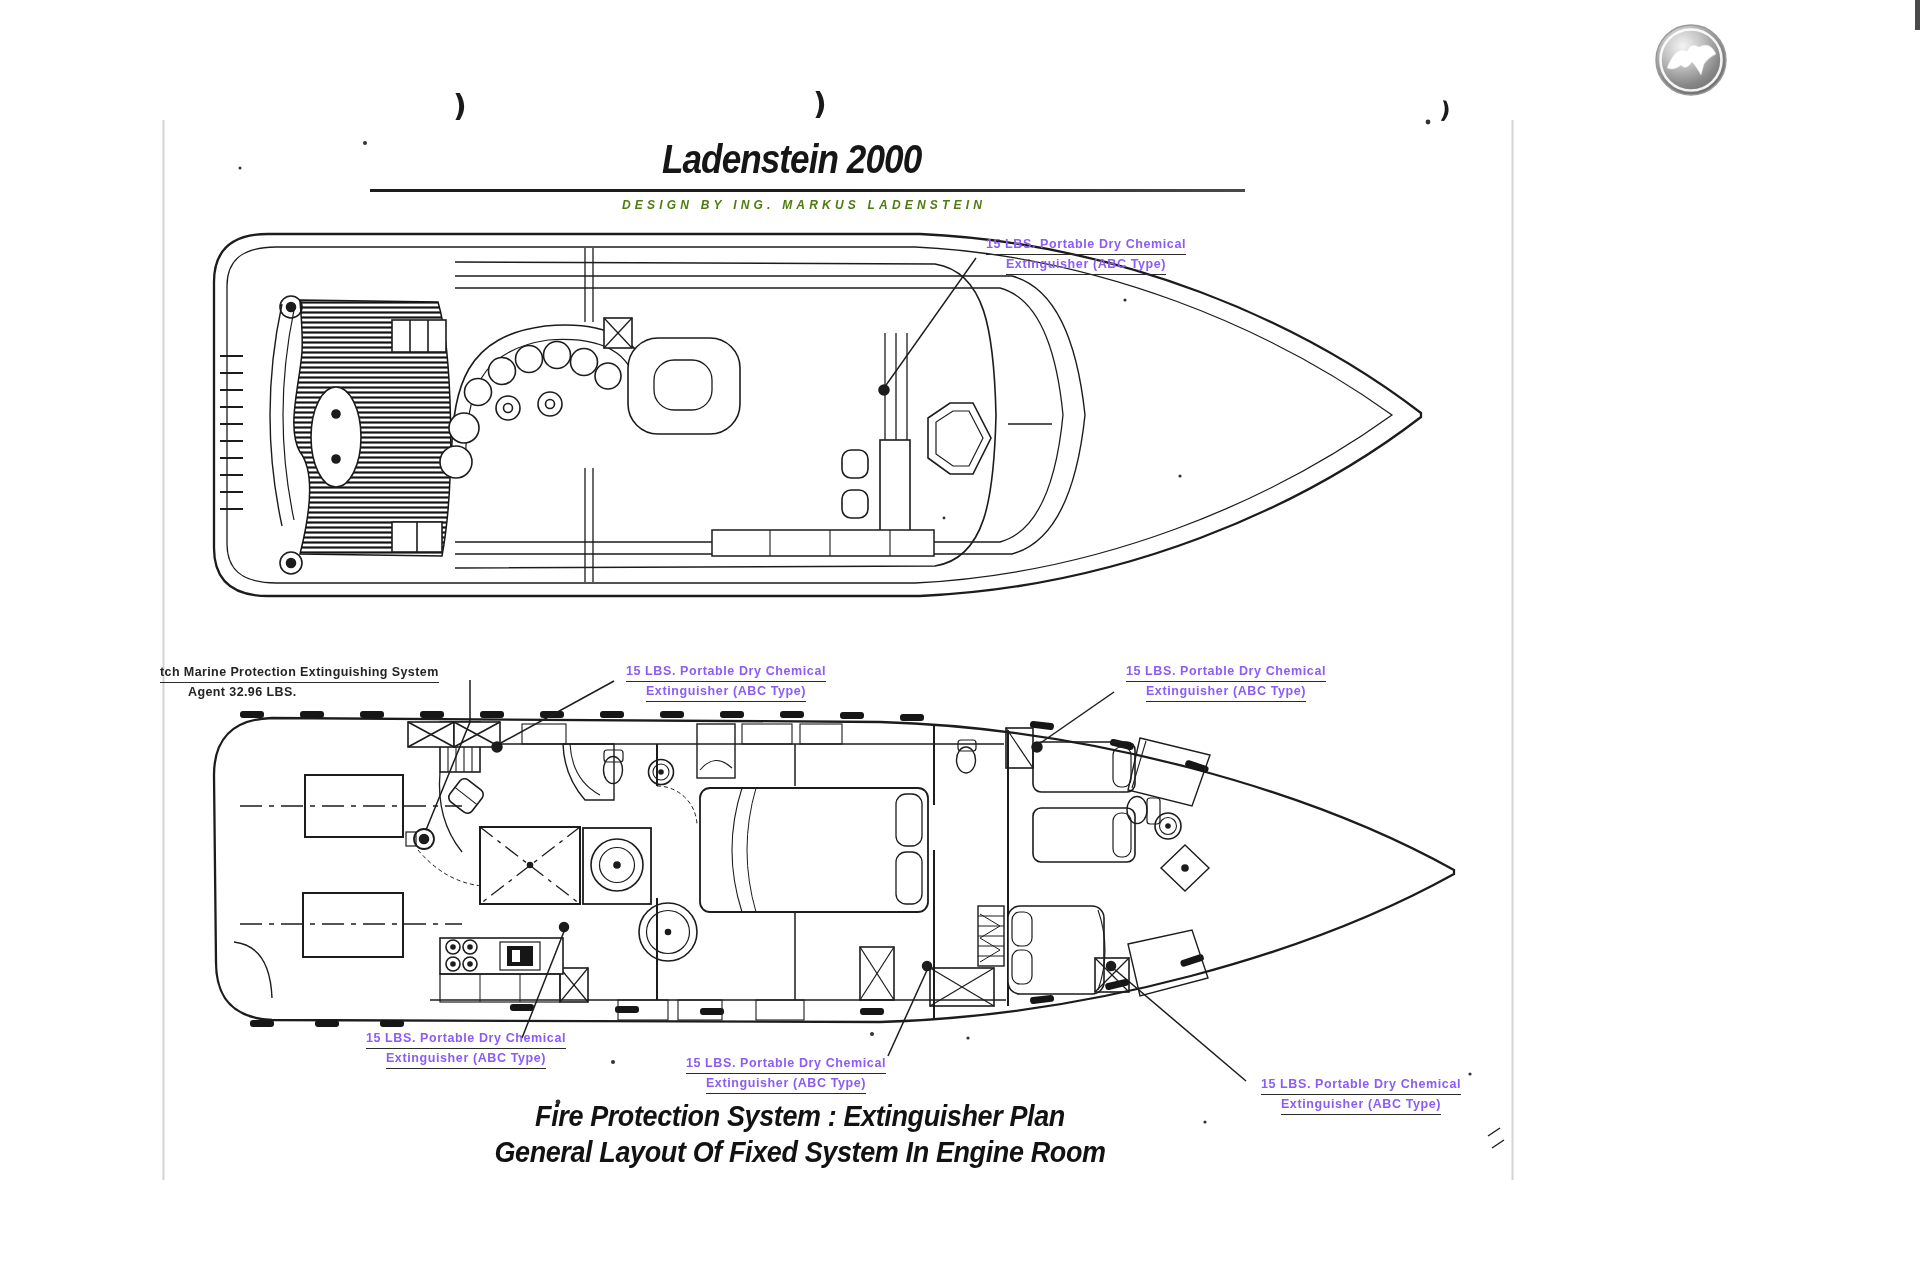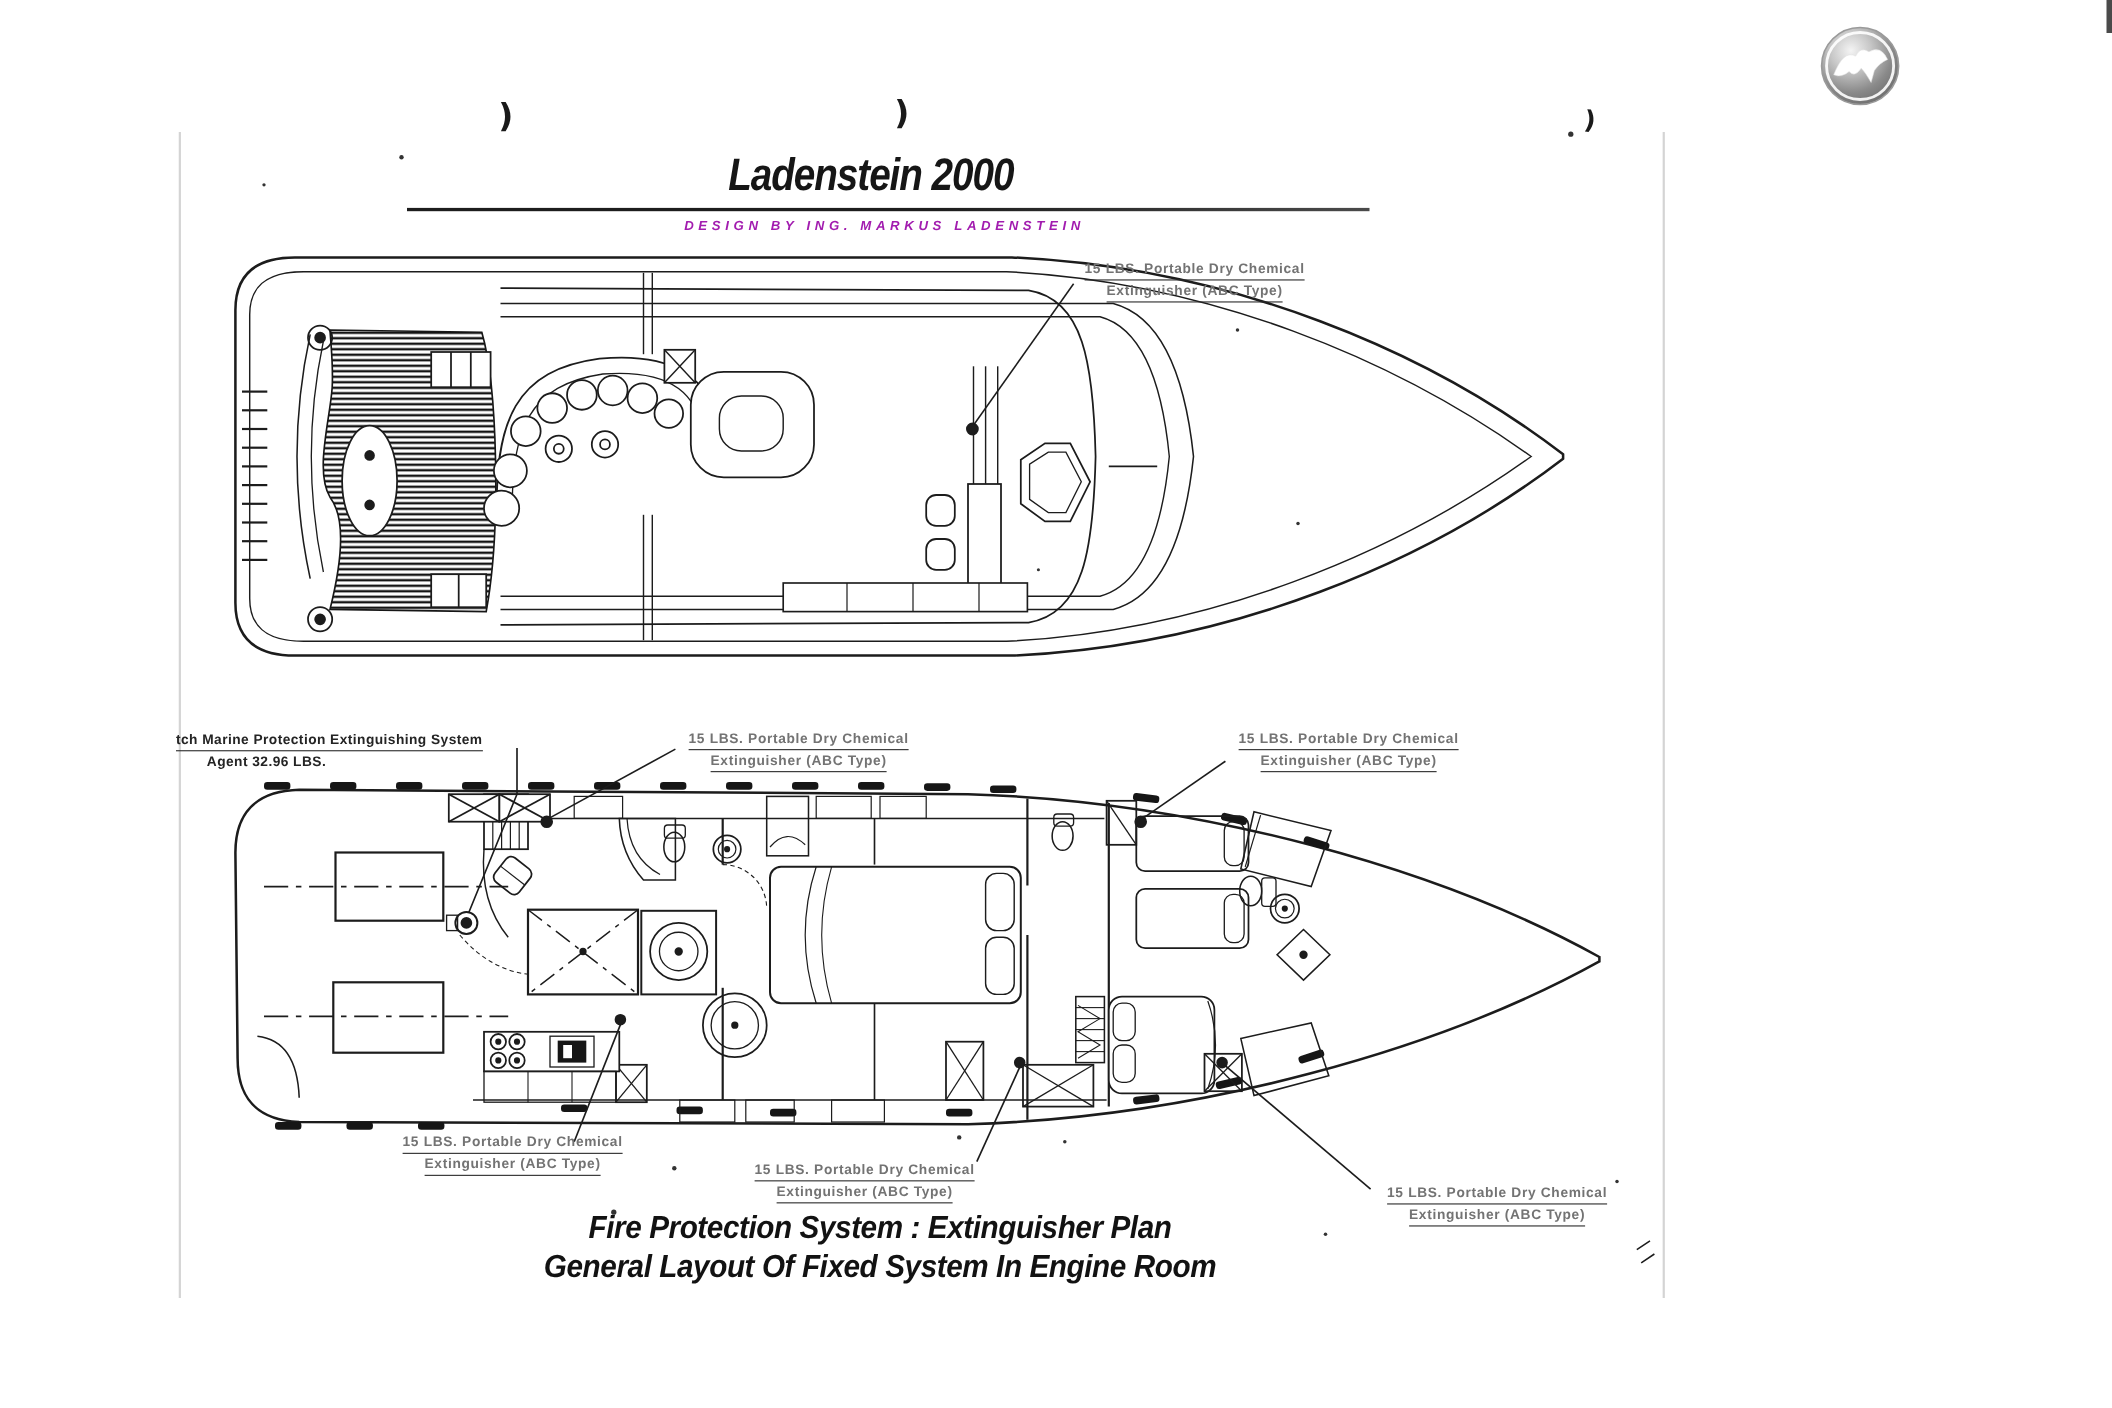--- a/index.html
+++ b/index.html
@@ -5,24 +5,24 @@
   html,body{margin:0;padding:0;background:#fff;}
   .page{position:relative;width:1920px;height:1280px;background:#fff;overflow:hidden;
         font-family:"Liberation Sans",sans-serif;color:#1f1f1f;}
   svg.draw{position:absolute;left:0;top:0;}
 
   .page-title{position:absolute;left:662px;top:136px;font-size:37px;font-weight:700;font-style:italic;
       letter-spacing:-1px;transform:scale(.95,1.12);transform-origin:left top;color:#161616;white-space:nowrap;}
   .title-rule{position:absolute;left:370px;top:189px;width:875px;height:3px;
       background:linear-gradient(90deg,#1d1d1d 55%,#4a4a4a);}
   .page-subtitle{position:absolute;left:622px;top:198px;font-size:12px;font-weight:700;font-style:italic;
-      letter-spacing:4.2px;color:#a21caf;white-space:nowrap;}
+      letter-spacing:4.2px;color:#4d7c0f;white-space:nowrap;}
 
   .ext-label{position:absolute;width:240px;text-align:center;font-size:12.5px;line-height:18px;
-      font-weight:700;letter-spacing:.6px;color:#737373;}
+      font-weight:700;letter-spacing:.6px;color:#8b5cf6;}
   .ext-label .u{display:inline-block;border-bottom:1.6px solid #2a2a2a;padding-bottom:1px;white-space:nowrap;}
   .pos-l1{left:966px;top:235px;}
   .pos-l2{left:606px;top:662px;}
   .pos-l3{left:1106px;top:662px;}
   .pos-l4{left:346px;top:1029px;}
   .pos-l5{left:666px;top:1054px;}
   .pos-l6{left:1241px;top:1075px;}
 
   .auto-label{position:absolute;left:160px;top:663px;width:340px;font-size:12.5px;line-height:18px;
       font-weight:700;letter-spacing:.4px;color:#242424;}

